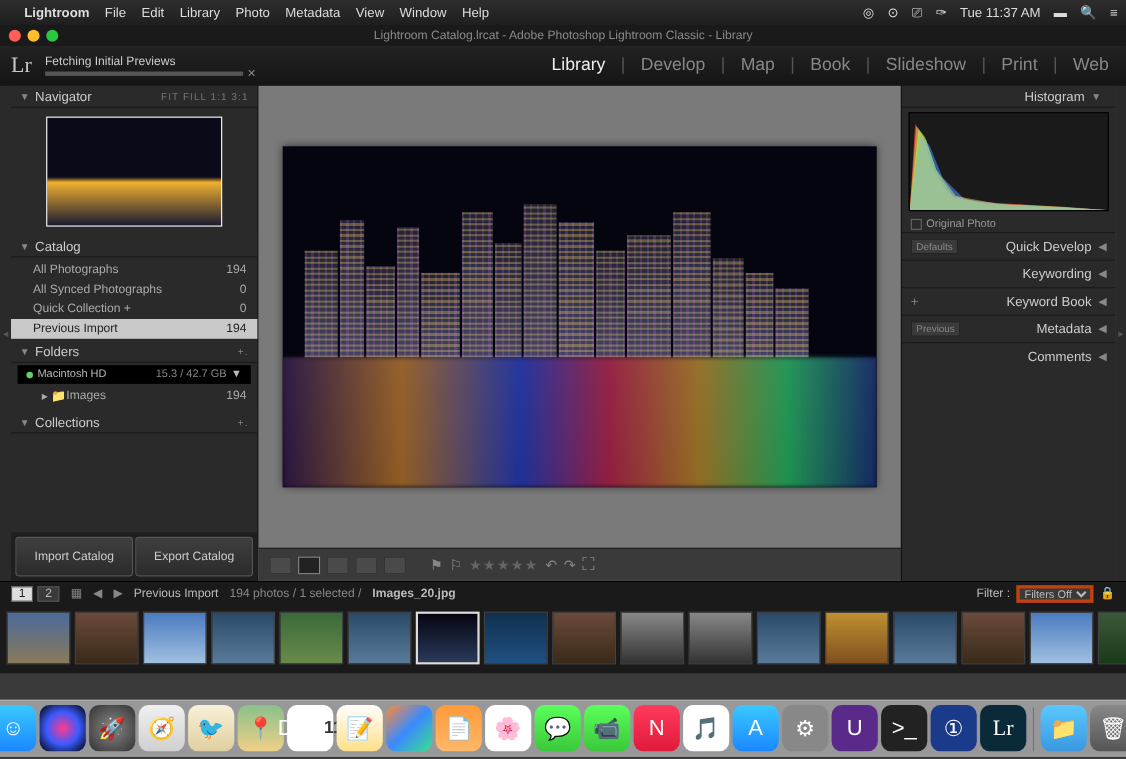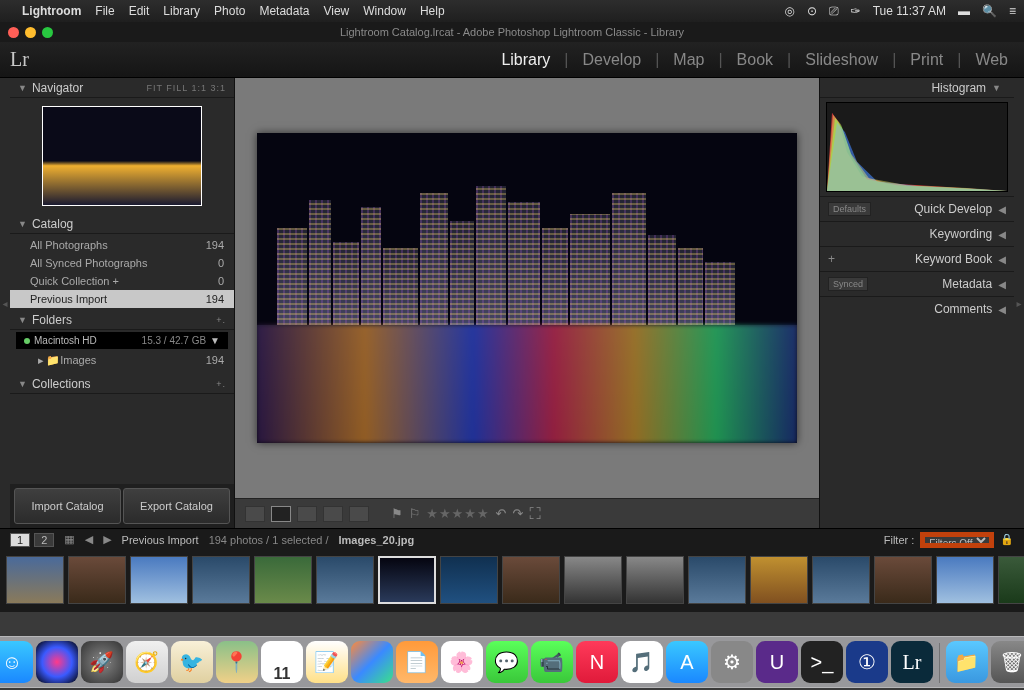--- a/index.html
+++ b/index.html
@@ -69,21 +69,21 @@
 .sync-row{margin-top:auto;display:flex;gap:2px;padding:4px;background:#1f1f1f}
 .sync-row button{flex:1;height:22px;background:#2b2b2b;border:1px solid #444;color:#777;font-size:10px;border-radius:3px}
 .sync-sq{width:22px;height:22px;background:#2b2b2b;border:1px solid #444;border-radius:3px}
 
 .fs-head{height:22px;background:#1a1a1a;color:#bbb;display:flex;align-items:center;padding:0 10px;font-size:11px;gap:10px;border-top:1px solid #000}
 .fs-head .nums{display:flex;gap:4px}
 .fs-head .nums span{background:#3a3a3a;padding:0 6px;border:1px solid #555}
 .fs-head .nums span.on{background:#ddd;color:#222}
 .fs-head .arrow{color:#888;cursor:pointer}
 .fs-head .filt{margin-left:auto;display:flex;align-items:center;gap:6px}
-.fs-head select{background:#3a3a3a;border:5px solid #c2410c;color:#bbb;font-size:10px;height:16px}
+.fs-head select{background:#3a3a3a;border:3px solid #c2410c;color:#bbb;font-size:10px;height:16px}
 .fs-head .lock{color:#888}
 
 .filmstrip{height:62px;background:#1a1a1a;display:flex;gap:4px;padding:6px;overflow:hidden}
 .thumb{width:58px;height:48px;background:#333;border:1px solid #444;flex-shrink:0;position:relative;overflow:hidden}
 .thumb.sel{border:2px solid #ddd}
 .grad1{background:linear-gradient(#4a6a9a,#8a7a5a)}
 .grad2{background:linear-gradient(#3a6a3a,#6a8a4a)}
 .grad3{background:linear-gradient(#4a7ac0,#a0c0e0)}
 .grad4{background:linear-gradient(#050510,#2a3a5a)}
 .grad5{background:linear-gradient(#103050,#205080)}
@@ -96,21 +96,21 @@
 .dock-wrap{height:78px;display:flex;align-items:flex-end;justify-content:center;padding-bottom:2px}
 .dock{background:rgba(230,230,235,.55);border-radius:14px;padding:4px 8px;display:flex;gap:3px;align-items:flex-end;border:1px solid rgba(255,255,255,.3)}
 .dock .app{width:42px;height:42px;border-radius:9px;display:flex;align-items:center;justify-content:center;font-size:20px;color:#fff;position:relative}
 .dock .sep{width:1px;height:40px;background:rgba(0,0,0,.25);margin:0 3px}
 .finder{background:linear-gradient(#3ac8ff,#1a88ff)}
 .siri{background:radial-gradient(circle,#ff3a8a,#3a5aff,#000)}
 .lp{background:#555;background:radial-gradient(#888,#333)}
 .safari{background:linear-gradient(#f0f0f0,#d0d0d0)}
 .mail{background:linear-gradient(#f8f0d8,#e0d0a0)}
 .maps{background:linear-gradient(#8ac088,#f0d088)}
-.cal{background:#fff;color:#e33;flex-direction:column;font-size:8px}
+.cal{background:#fff;color:#e33;flex-direction:row;font-size:8px}
 .cal .d{font-size:16px;color:#333;font-weight:bold}
 .notes{background:linear-gradient(#fff,#ffe088)}
 .rem{background:linear-gradient(135deg,#ff8a3a,#3a8aff,#3ae08a)}
 .pages{background:linear-gradient(#ff9a3a,#ffb86a)}
 .photos{background:#fff}
 .msgs{background:linear-gradient(#5aff5a,#3ac83a)}
 .ft{background:linear-gradient(#5aff5a,#3ac83a)}
 .news{background:linear-gradient(#ff3a5a,#e01a3a)}
 .music{background:#fff}
 .appstore{background:linear-gradient(#3ac8ff,#1a88ff)}
@@ -153,20 +153,26 @@
   <div class="traffic">
     <div class="tl-r"></div>
     <div class="tl-y"></div>
     <div class="tl-g"></div>
   </div>
   <span>Lightroom Catalog.lrcat - Adobe Photoshop Lightroom Classic - Library</span>
 </div>
 
 <div class="lr-head">
   <div class="lr-logo">Lr</div>
+  <div class="fetch">
+    <span>Fetching Initial Previews</span>
+    <div class="bar">
+        <span class="x">✕</span>
+      </div>
+  </div>
   <div class="modules">
     <span class="active">Library</span>
       <i>|</i>
     <span>Develop</span>
       <i>|</i>
     <span>Map</span>
       <i>|</i>
     <span>Book</span>
       <i>|</i>
     <span>Slideshow</span>
@@ -283,36 +289,40 @@
       <span class="tri" style="margin-left:6px">▼</span>
     </div>
     <div class="histo-box">
       <svg viewBox="0 0 180 90" preserveAspectRatio="none">
         <path d="M0,90 L5,10 L12,20 L20,50 L35,75 L60,82 L120,86 L180,90 Z" fill="#ff4444" opacity=".7"></path>
         <path d="M0,90 L8,15 L15,25 L25,55 L40,78 L70,84 L130,87 L180,90 Z" fill="#44ff44" opacity=".6"></path>
         <path d="M0,90 L10,20 L18,30 L30,60 L50,80 L90,85 L150,88 L180,90 Z" fill="#4488ff" opacity=".6"></path>
         <path d="M0,90 L6,12 L14,22 L24,52 L42,77 L80,84 L140,87 L180,90 Z" fill="#ffff66" opacity=".4"></path>
       </svg>
     </div>
+    <div class="orig-row">
+      <span class="ck"></span>
+      <span>Original Photo</span>
+    </div>
     <div class="rp-sec">
         <span class="pre">Defaults</span>
         <span class="lab">Quick Develop</span>
         <span class="ar">◀</span>
       </div>
     <div class="rp-sec">
         <span class="lab">Keywording</span>
         <span class="ar">◀</span>
       </div>
     <div class="rp-sec">
         <span style="color:#888;margin-right:auto">+</span>
         <span class="lab">Keyword Book</span>
         <span class="ar">◀</span>
       </div>
     <div class="rp-sec">
-        <span class="pre">Synced</span>
+        <span class="pre">Previous</span>
         <span class="lab">Metadata</span>
         <span class="ar">◀</span>
       </div>
     <div class="rp-sec">
         <span class="lab">Comments</span>
         <span class="ar">◀</span>
       </div>
   </div>
   <div class="side-handle">▸</div>
 </div>

